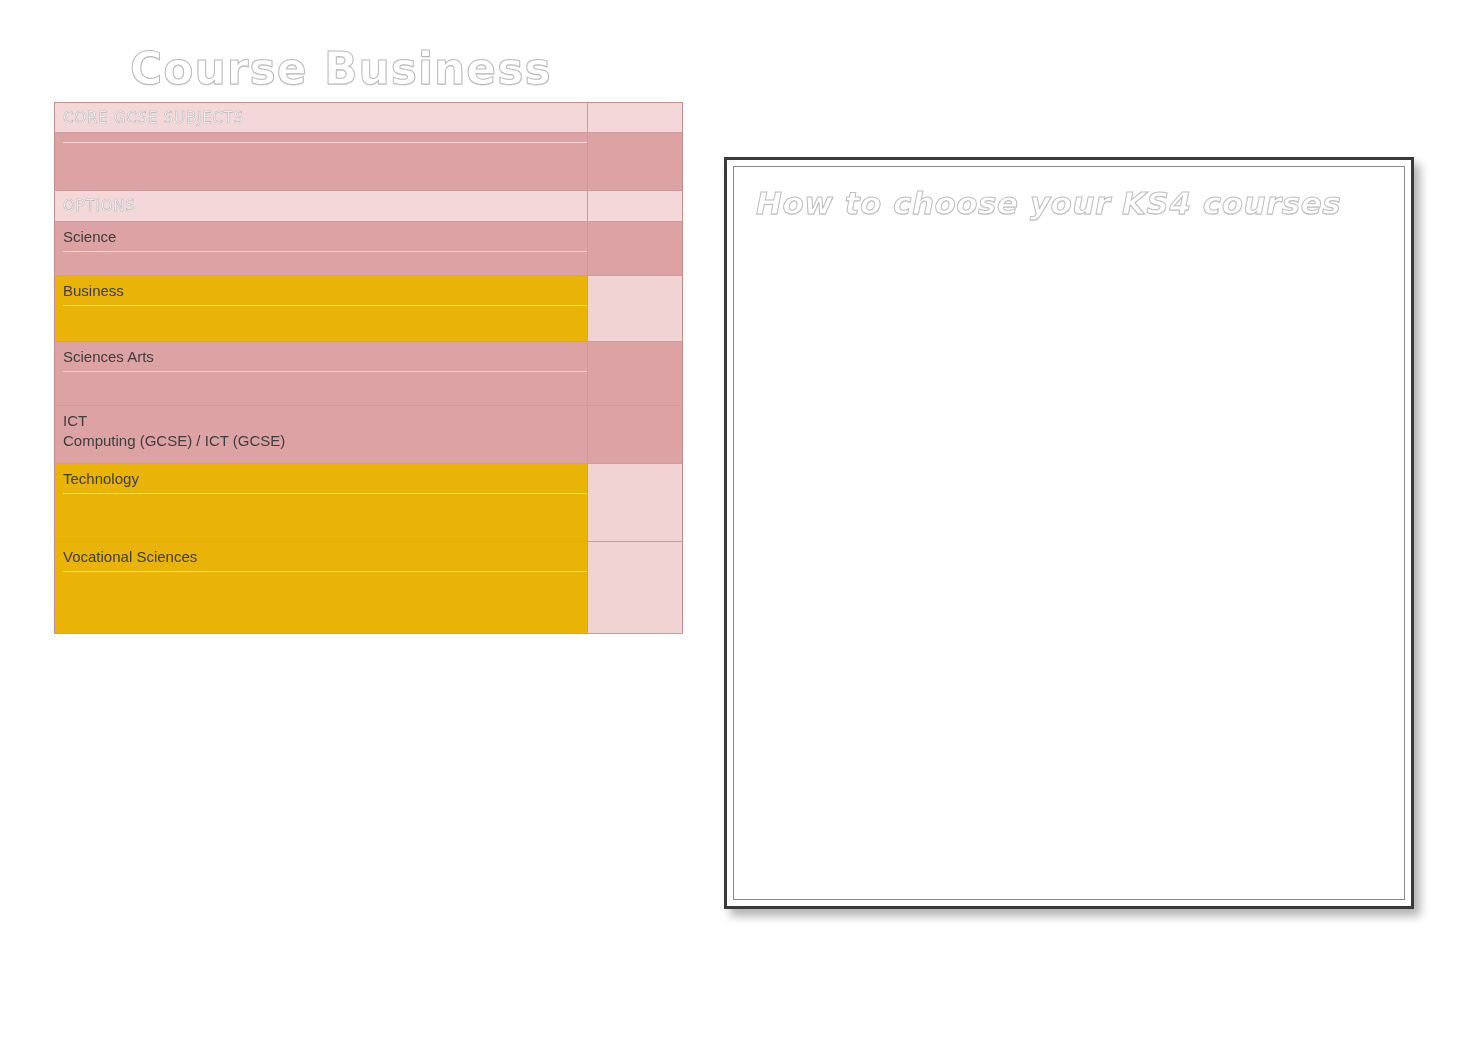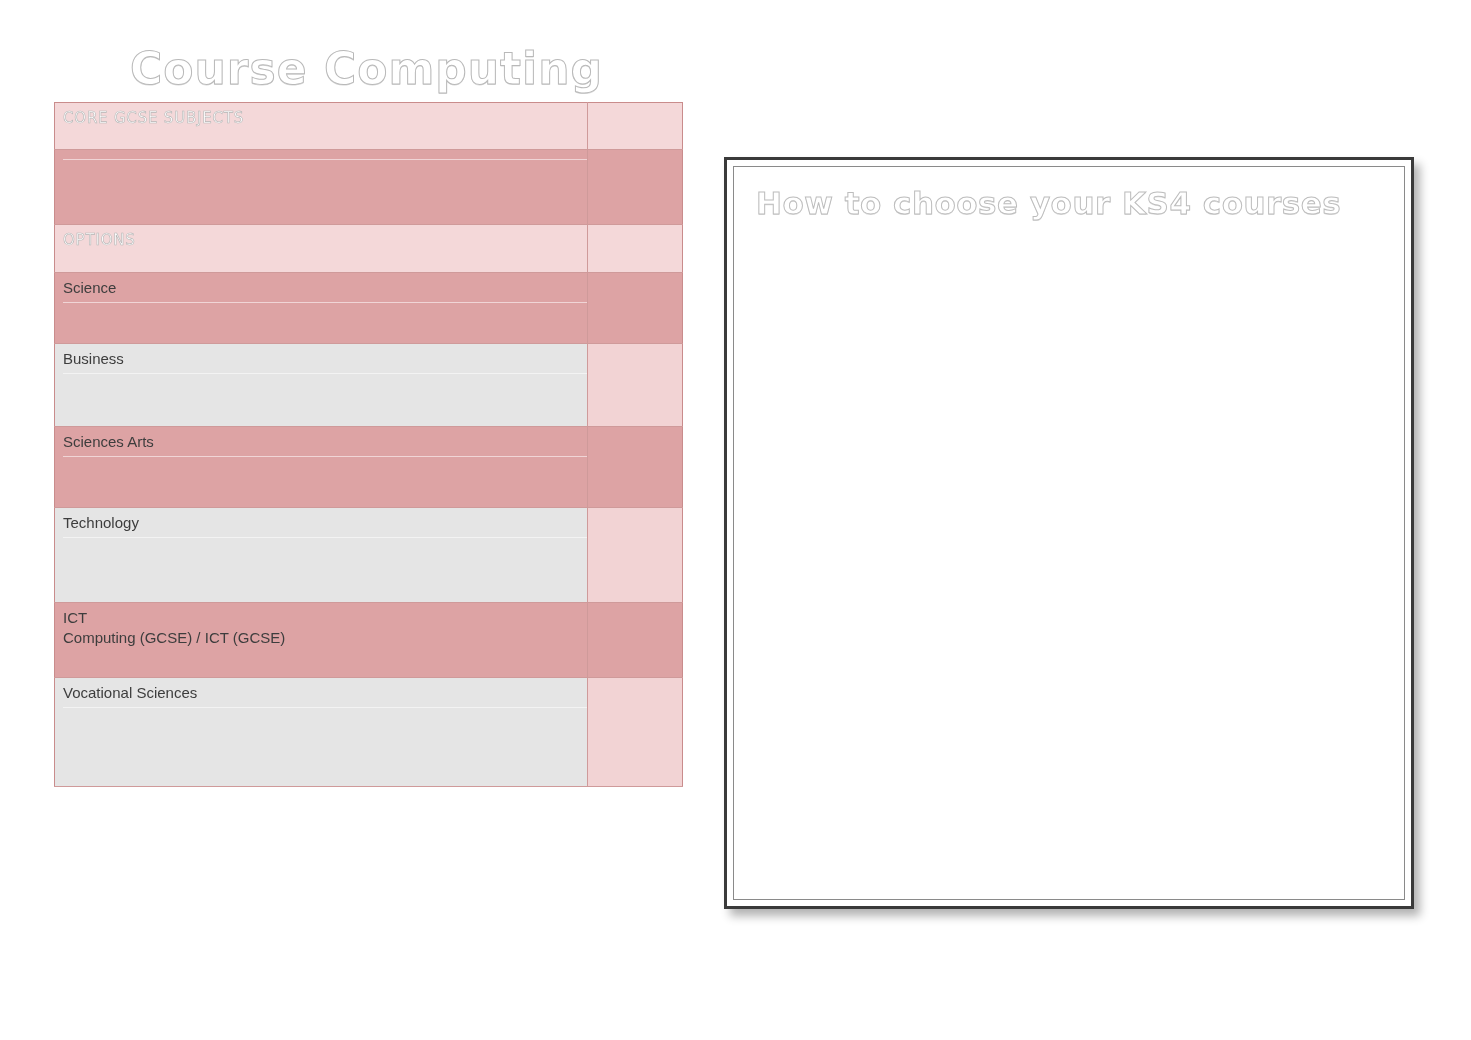--- a/index.html
+++ b/index.html
@@ -42,35 +42,35 @@
     width: 610px;
     table-layout: fixed;
     border-left: 1px solid #c98c8c;
     border-right: 1px solid #c98c8c;
     border-top: 1px solid #c98c8c;
     border-bottom: 1px solid #c98c8c;
   }
 
   #directory-table td {
     vertical-align: top;
-    padding: 5px 0 21px 8px;
+    padding: 5px 0 4px 8px;
     font-size: 15px;
     color: #3d3d3d;
     border-bottom: 1px solid #cf9a9a;
     border-right: 1px solid #cf9a9a;
     line-height: 1.35;
   }
   #directory-table td:last-child { border-right: none; }
 
   .col-main { width: 524px; }
   .col-side { width: 86px; }
 
   
   .dark  { background: #dda3a4; }
-  .light { background: #e5e5e5; }
+  .light { background: #eab308; }
   .hdr   { background: #f4d8d9; }
   .hdr-side { background: #f4d8d9; }
   .dark-side { background: #dda3a4; }
   .light-side { background: #f2d3d4; }
 
   .section-head {
     font-size: 15px;
     letter-spacing: 0.8px;
     color: #ffffff;
     -webkit-text-stroke: 0.6px #b5b5b5;
@@ -92,20 +92,21 @@
     position: absolute;
     left: 724px;
     top: 157px;
     width: 690px;
     height: 752px;
     background: #ffffff;
     border: 3px solid #3a3a3a;
     box-shadow: 6px 7px 9px rgba(0,0,0,0.30);
     box-sizing: border-box;
     padding: 6px;
+    font-style: italic;
   }
   #howto-inner {
     width: 100%;
     height: 100%;
     border: 1px solid #8a8a8a;
     box-sizing: border-box;
     background: #ffffff;
     padding: 18px 22px;
   }
   #howto-title {
@@ -124,21 +125,21 @@
     font-size: 15px;
     color: #333;
     min-height: 600px;
   }
 </style>
 </head>
 <body>
 
 <div id="directory-panel">
 
-  <h1 id="directory-title">Course Computing</h1>
+  <h1 id="directory-title">Course Business</h1>
 
   <table id="directory-table">
     <tbody>
 
       <tr>
         <td class="hdr col-main" style="height:18px;">
           <span class="section-head">CORE GCSE SUBJECTS</span>
         </td>
         <td class="hdr-side col-side"></td>
       </tr>
@@ -178,35 +179,35 @@
         <td class="dark col-main" style="height:54px;">
           <span class="cat-label">Sciences Arts</span>
           <span class="inner-rule"></span>
         </td>
         <td class="dark-side col-side"></td>
       </tr>
 
 
 
 
-
-      <tr>
-        <td class="light col-main" style="height:68px;">
-          <span class="cat-label">Technology</span>
-          <span class="inner-rule"></span>
-        </td>
-        <td class="light-side col-side"></td>
-      </tr>
 
       <tr>
         <td class="dark col-main" style="height:48px;">
           <span class="cat-label">ICT</span>
           <span class="sub-line">Computing (GCSE) / ICT (GCSE)</span>
         </td>
         <td class="dark-side col-side"></td>
+      </tr>
+
+      <tr>
+        <td class="light col-main" style="height:68px;">
+          <span class="cat-label">Technology</span>
+          <span class="inner-rule"></span>
+        </td>
+        <td class="light-side col-side"></td>
       </tr>
 
       <tr>
         <td class="light col-main" style="height:82px;">
           <span class="cat-label">Vocational Sciences</span>
           <span class="inner-rule"></span>
         </td>
         <td class="light-side col-side"></td>
       </tr>
 

